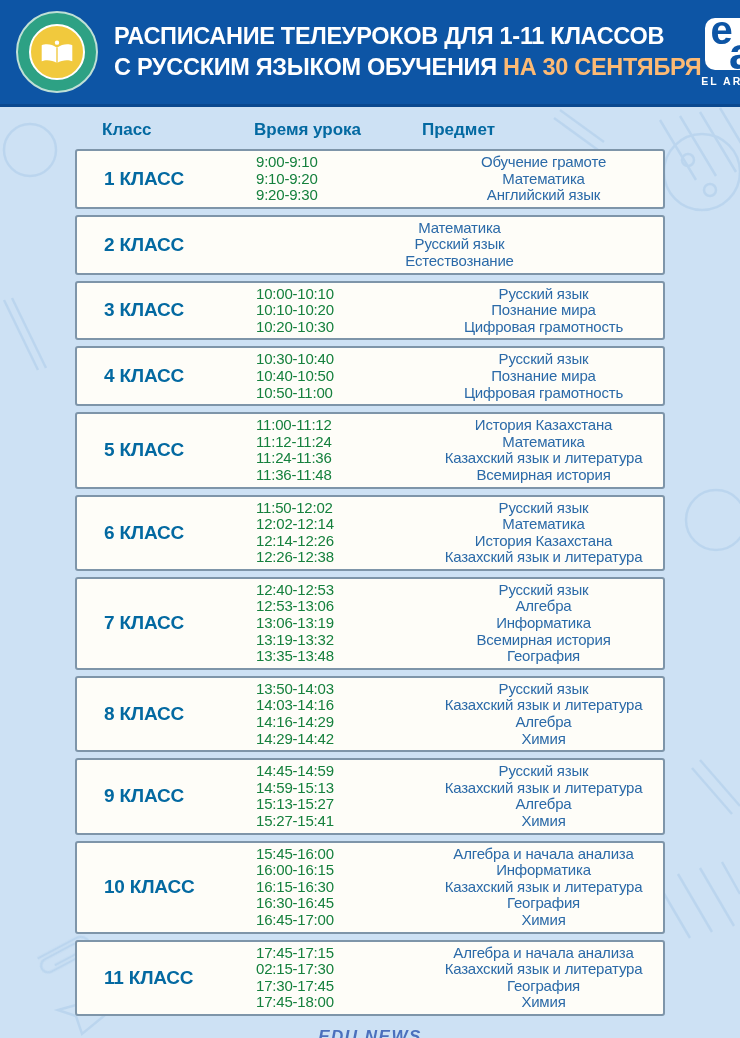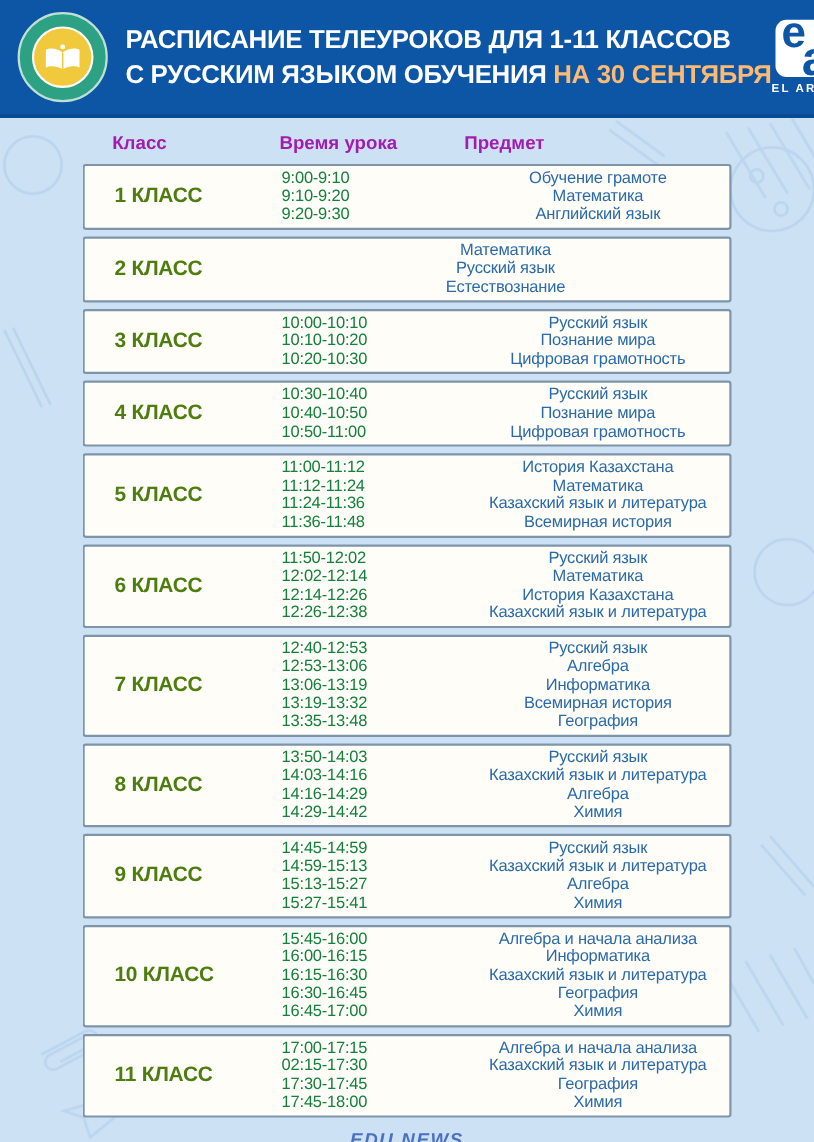--- a/index.html
+++ b/index.html
@@ -43,31 +43,31 @@
   }
   .ea-a {
     position:absolute; bottom:-6px; right:4px; color:#0d55a5;
     font-size:44px; font-weight:bold; line-height:1;
   }
   .ea-label { margin-top:5px; color:#ffffff; font-size:10.5px; font-weight:bold; letter-spacing:2px; }
 
   
   .table-wrap { position:relative; width:590px; margin:0 auto; }
   .colheads { display:flex; padding:13px 0 9px; }
-  .ch { color:#a21caf; font-weight:bold; font-size:17px; }
+  .ch { color:#0369a1; font-weight:bold; font-size:17px; }
   .c-class   { width:179px; padding-left:27px; }
   .c-time    { width:168px; }
   .c-subject { flex:1; }
 
   .card {
     display:flex; background:#fefdf8; border:2px solid #7e95a9;
     border-radius:3px; padding:3px 0; margin-bottom:6px;
   }
   .col-class { width:179px; padding-left:27px; display:flex; align-items:center; }
-  .class-label { color:#4d7c0f; font-weight:bold; font-size:19px; letter-spacing:-0.2px; }
+  .class-label { color:#0369a1; font-weight:bold; font-size:19px; letter-spacing:-0.2px; }
   .col-times { width:168px; }
   .col-subjects { flex:1; }
   .line { height:16.6px; font-size:15px; line-height:16.6px; letter-spacing:-0.2px; white-space:nowrap; }
   .time { color:#15803d; }
   .subject { color:#2b6aa8;text-align:center; }
 
   .footer {
     text-align:center; margin-top:11px;
     color:#4b70bd; font-weight:bold; font-style:italic;
     font-size:17px; letter-spacing:1.5px;
@@ -297,21 +297,21 @@
             <div class="line subject">География</div>
             <div class="line subject">Химия</div>
           </div>
   </div>
 
   <div class="card">
     <div class="col-class">
       <span class="class-label">11 КЛАСС</span>
     </div>
     <div class="col-times">
-            <div class="line time">17:00-17:15</div>
+            <div class="line time">17:45-17:15</div>
             <div class="line time">02:15-17:30</div>
             <div class="line time">17:30-17:45</div>
             <div class="line time">17:45-18:00</div>
           </div>
     <div class="col-subjects">
             <div class="line subject">Алгебра и начала анализа</div>
             <div class="line subject">Казахский язык и литература</div>
             <div class="line subject">География</div>
             <div class="line subject">Химия</div>
           </div>

